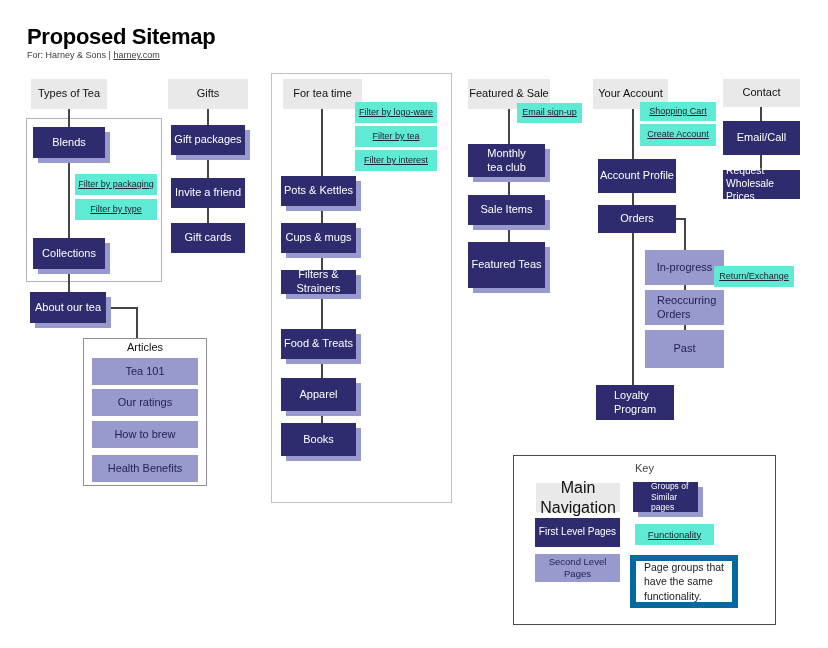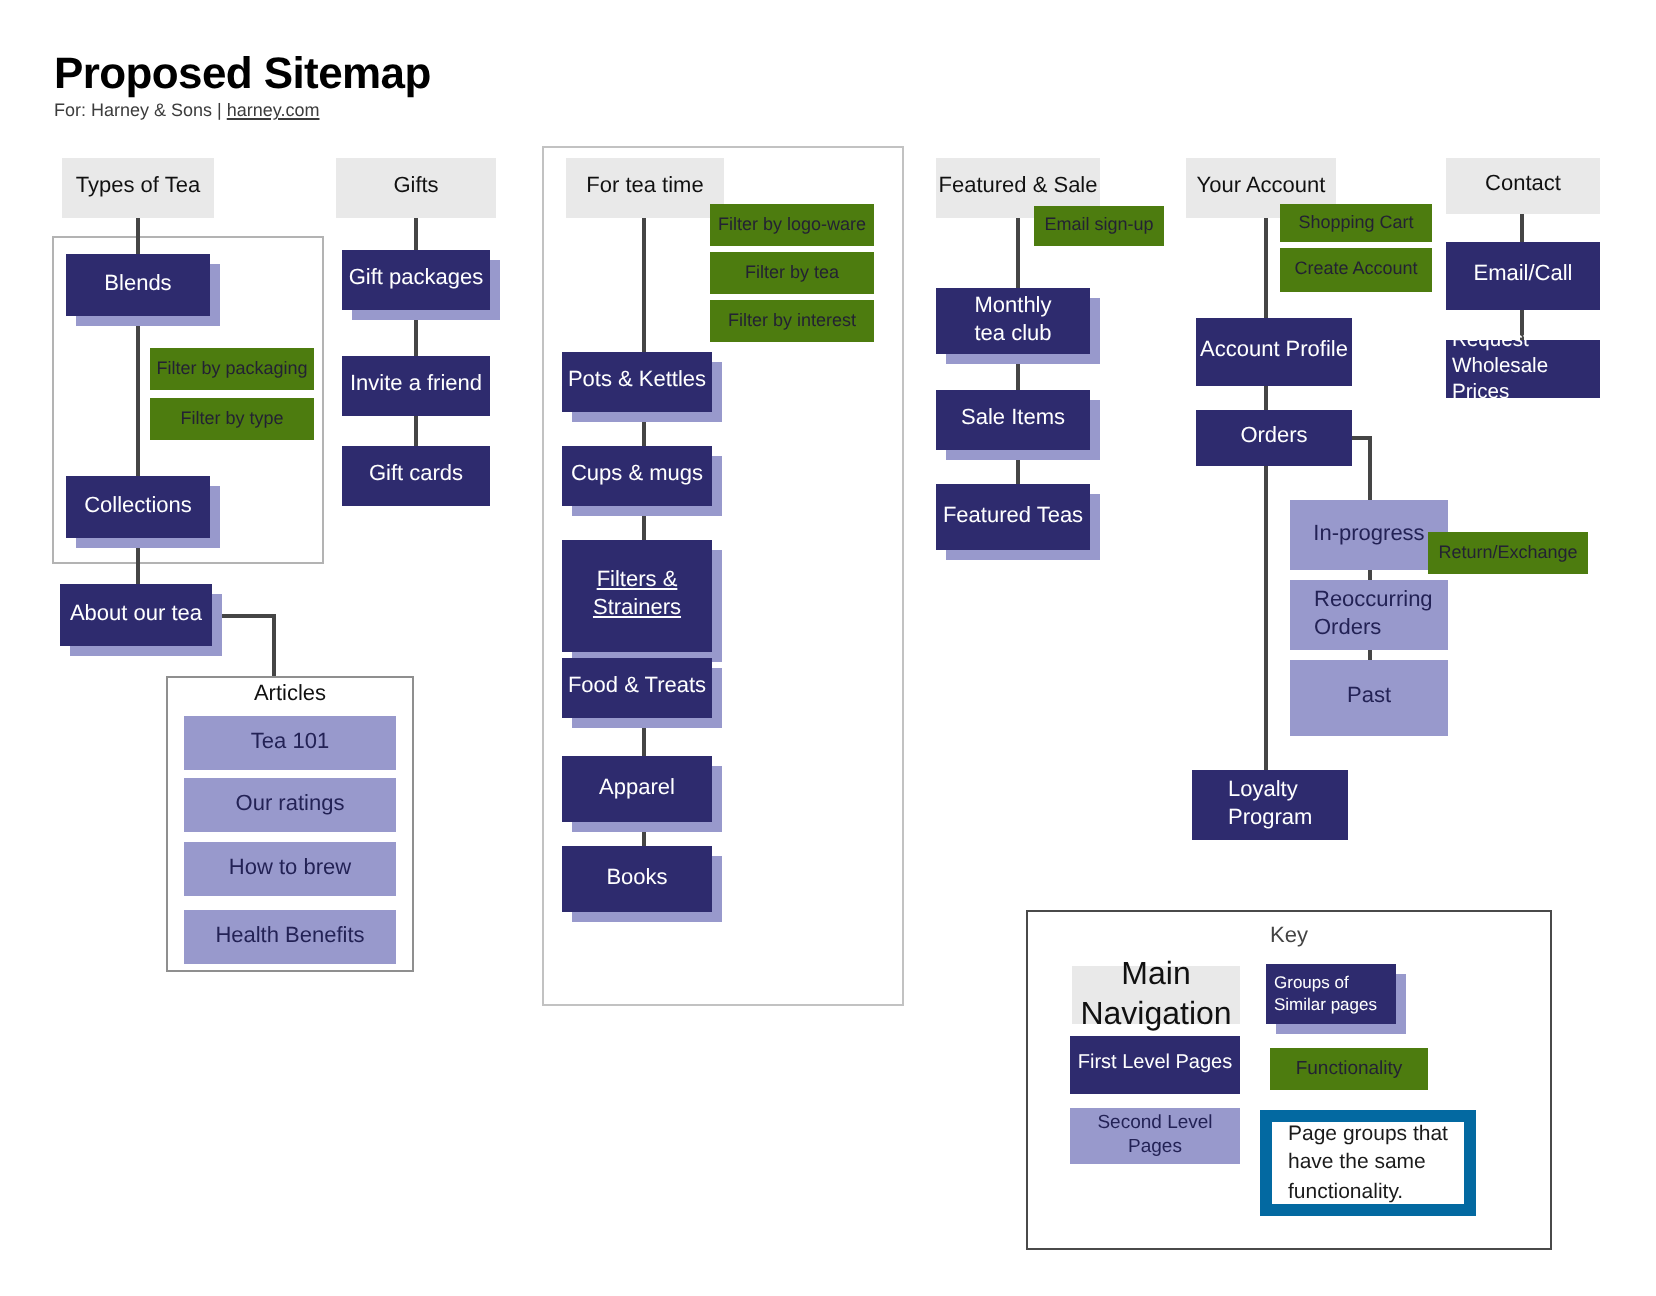--- a/index.html
+++ b/index.html
@@ -5,21 +5,21 @@
   html,body{margin:0;padding:0;background:#fff;}
   .stage{position:relative;width:828px;height:648px;background:#fff;
          font-family:"Liberation Sans",sans-serif;overflow:hidden;}
   .abs{position:absolute;box-sizing:border-box;}
   .box{position:absolute;box-sizing:border-box;display:flex;align-items:center;
        justify-content:center;text-align:center;white-space:pre-line;line-height:1.25;}
   .hdr{background:#e9e9e9;color:#111;font-size:11px;z-index:2;}
   .navy{background:#2e2b6e;color:#fff;font-size:11px;z-index:2;}
   .nvs{box-shadow:5px 5px 0 #9899cc;}
   .lav{background:#9899cc;color:#232255;font-size:11px;z-index:2;}
-  .tan{background:#4d7c0f;color:#232233;font-size:9px;z-index:3;}
+  .tan{background:#5eead4;color:#232233;font-size:9px;z-index:3;text-decoration:underline;}
   .left{justify-content:flex-start;text-align:left;}
   .container{position:absolute;box-sizing:border-box;background:#fff;z-index:0;}
   .line{position:absolute;background:#454545;z-index:1;}
   .title{position:absolute;left:27px;top:24px;font-size:22px;font-weight:bold;
          color:#000;letter-spacing:-0.3px;}
   .subtitle{position:absolute;left:27px;top:50px;font-size:9px;color:#3c3c3c;}
   .subtitle a{color:#3c3c3c;}
   .keytitle{position:absolute;font-size:11px;color:#444;text-align:center;z-index:2;}
   .note{background:#fff;border:6px solid #0369a1;color:#1a1a1a;font-size:10.5px;
         line-height:1.35;z-index:2;}
@@ -68,52 +68,52 @@
 
   <div class="box navy nvs" style="left:171px;top:125px;width:74px;height:30px;">Gift packages</div>
   <div class="box navy" style="left:171px;top:178px;width:74px;height:30px;">Invite a friend</div>
   <div class="box navy" style="left:171px;top:223px;width:74px;height:30px;">Gift cards</div>
 
   <div class="box tan" style="left:355px;top:102px;width:82px;height:21px;">Filter by logo-ware</div>
   <div class="box tan" style="left:355px;top:126px;width:82px;height:21px;">Filter by tea</div>
   <div class="box tan" style="left:355px;top:150px;width:82px;height:21px;">Filter by interest</div>
   <div class="box navy nvs" style="left:281px;top:176px;width:75px;height:30px;">Pots &amp; Kettles</div>
   <div class="box navy nvs" style="left:281px;top:223px;width:75px;height:30px;">Cups &amp; mugs</div>
-  <div class="box navy nvs" style="left:281px;top:270px;width:75px;height:56px;text-decoration:underline;">Filters &amp;
+  <div class="box navy nvs" style="left:281px;top:270px;width:75px;height:24px;">Filters &amp;
 Strainers</div>
   <div class="box navy nvs" style="left:281px;top:329px;width:75px;height:30px;">Food &amp; Treats</div>
   <div class="box navy nvs" style="left:281px;top:378px;width:75px;height:33px;">Apparel</div>
   <div class="box navy nvs" style="left:281px;top:423px;width:75px;height:33px;">Books</div>
 
   <div class="box tan" style="left:517px;top:103px;width:65px;height:20px;">Email sign-up</div>
   <div class="box navy nvs" style="left:468px;top:144px;width:77px;height:33px;">Monthly
 tea club</div>
   <div class="box navy nvs" style="left:468px;top:195px;width:77px;height:30px;">Sale Items</div>
-  <div class="box navy nvs" style="left:468px;top:242px;width:77px;height:33px;">Featured Teas</div>
+  <div class="box navy nvs" style="left:468px;top:242px;width:77px;height:46px;">Featured Teas</div>
 
   <div class="box tan" style="left:640px;top:102px;width:76px;height:19px;">Shopping Cart</div>
   <div class="box tan" style="left:640px;top:124px;width:76px;height:22px;">Create Account</div>
   <div class="box navy" style="left:598px;top:159px;width:78px;height:34px;">Account Profile</div>
   <div class="box navy" style="left:598px;top:205px;width:78px;height:28px;">Orders</div>
   <div class="box lav" style="left:645px;top:250px;width:79px;height:35px;">In-progress</div>
   <div class="box tan" style="left:714px;top:266px;width:80px;height:21px;">Return/Exchange</div>
   <div class="box lav left" style="left:645px;top:290px;width:79px;height:35px;padding-left:12px;">Reoccurring
 Orders</div>
   <div class="box lav" style="left:645px;top:330px;width:79px;height:38px;">Past</div>
   <div class="box navy left" style="left:596px;top:385px;width:78px;height:35px;padding-left:18px;">Loyalty
 Program</div>
 
   <div class="box navy" style="left:723px;top:121px;width:77px;height:34px;">Email/Call</div>
   <div class="box navy left" style="left:723px;top:170px;width:77px;height:29px;padding-left:3px;font-size:10.3px;">Request
 Wholesale Prices</div>
 
   <div class="container" style="left:513px;top:455px;width:263px;height:170px;border:1px solid #4a4a4a;"></div>
   <div class="keytitle" style="left:513px;top:462px;width:263px;">Key</div>
   <div class="box hdr" style="left:536px;top:483px;width:84px;height:29px;font-size:16px;">Main Navigation</div>
-  <div class="box navy nvs left" style="left:633px;top:482px;width:65px;height:30px;padding-left:4px;font-size:8.5px;">Groups of
+  <div class="box navy nvs left" style="left:633px;top:482px;width:65px;height:30px;padding-left:18px;font-size:8.5px;">Groups of
 Similar pages</div>
   <div class="box navy" style="left:535px;top:518px;width:85px;height:29px;font-size:10px;">First Level Pages</div>
   <div class="box tan" style="left:635px;top:524px;width:79px;height:21px;font-size:9.5px;">Functionality</div>
   <div class="box lav" style="left:535px;top:554px;width:85px;height:28px;font-size:9.5px;">Second Level Pages</div>
   <div class="box note left" style="left:630px;top:555px;width:108px;height:53px;padding-left:8px;">Page groups that
 have the same
 functionality.</div>
 
 </div>
 

